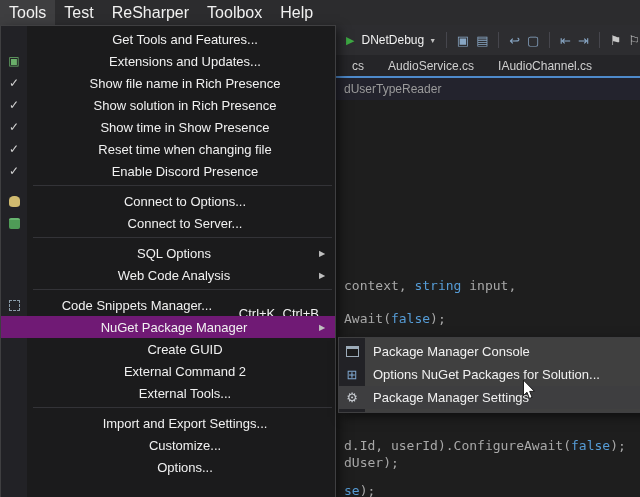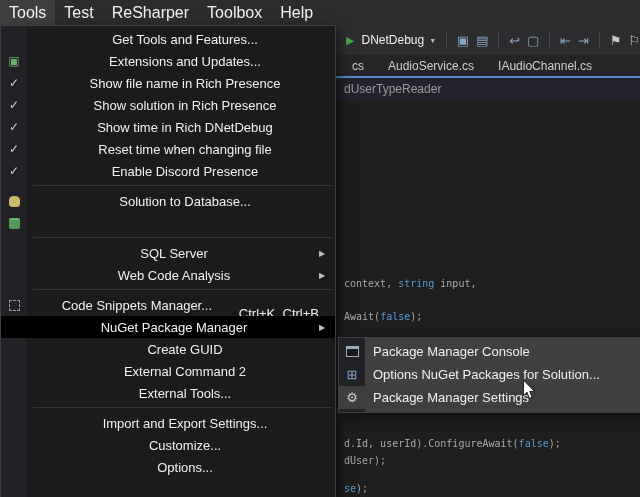--- a/index.html
+++ b/index.html
@@ -34,30 +34,30 @@
   .tab-underline { position:absolute; top:76px; left:0; right:0; height:2px; background:#4e8acb; z-index:1; }
 
   
   .crumbbar { position:absolute; top:78px; left:0; right:0; height:22px;
     background:#23232d; color:#9b9b9b; font-size:12px; display:flex; align-items:center;
     padding-left:344px; z-index:1; }
 
   
   .editor-surface { position:absolute; top:100px; left:336px; right:0; bottom:0; z-index:0; }
   .code-line { position:absolute; left:344px; font-family:"DejaVu Sans Mono", monospace;
-    font-size:10px; color:#a8a8a8; white-space:pre; z-index:1; }
+    font-size:13px; color:#a8a8a8; white-space:pre; z-index:1; }
   .kw { color:#569cd6; }
 
   
   .menu { position:absolute; top:25px; left:0; width:336px; height:474px;
     background:#1b1b1c; border:1px solid #3f3f41; box-shadow:4px 4px 10px rgba(0,0,0,.5);
     padding-top:2px; z-index:10; }
   .menu::before { content:""; position:absolute; left:0; top:0; bottom:0; width:26px; background:#222226; }
   .mi { height:22px; display:flex; align-items:center; position:relative; font-size:13px; color:#f1f1f1; cursor:default; }
-  .mi.hl { background:#000000; }
+  .mi.hl { background:#701a75; }
   .mi .ic { flex:0 0 26px; width:26px; display:flex; align-items:center; justify-content:center; }
   .mi .lbl { flex:1; padding-left:8px; white-space:nowrap;text-align:center; }
   .mi .sc { padding-right:16px; white-space:nowrap;margin-top:16px; }
   .mi .arr { flex:0 0 22px; font-size:8px; color:#c0c0c0; padding-left:6px; }
   .msep { height:1px; background:#333337; margin:3px 3px 4px 32px; position:relative; }
   .chk { color:#d0d0d0; font-size:12px; }
 
   
   .ic-ext { color:#6aaf6a; font-size:12px; }
   .ic-db { width:11px; height:11px; background:#d0ba6f; border-radius:5px 5px 4px 4px / 4px 4px 3px 3px; display:inline-block; }
@@ -147,50 +147,51 @@
   <div class="mi">
     <span class="ic">
         <span class="chk">✓</span>
       </span>
     <span class="lbl">Show solution in Rich Presence</span>
   </div>
   <div class="mi">
     <span class="ic">
         <span class="chk">✓</span>
       </span>
-    <span class="lbl">Show time in Rich DNetDebug</span>
+    <span class="lbl">Show time in Show Presence</span>
   </div>
   <div class="mi">
     <span class="ic">
         <span class="chk">✓</span>
       </span>
     <span class="lbl">Reset time when changing file</span>
   </div>
   <div class="mi">
     <span class="ic">
         <span class="chk">✓</span>
       </span>
     <span class="lbl">Enable Discord Presence</span>
   </div>
   <div class="msep"></div>
   <div class="mi">
     <span class="ic">
         <span class="ic-db"></span>
       </span>
-    <span class="lbl">Solution to Database...</span>
+    <span class="lbl">Connect to Options...</span>
   </div>
   <div class="mi">
     <span class="ic">
         <span class="ic-srv"></span>
       </span>
-  </div>
-  <div class="msep"></div>
-  <div class="mi">
-    <span class="ic"></span>
-      <span class="lbl">SQL Server</span>
+    <span class="lbl">Connect to Server...</span>
+  </div>
+  <div class="msep"></div>
+  <div class="mi">
+    <span class="ic"></span>
+      <span class="lbl">SQL Options</span>
     <span class="arr">▶</span>
   </div>
   <div class="mi">
     <span class="ic"></span>
       <span class="lbl">Web Code Analysis</span>
     <span class="arr">▶</span>
   </div>
   <div class="msep"></div>
   <div class="mi">
     <span class="ic">

